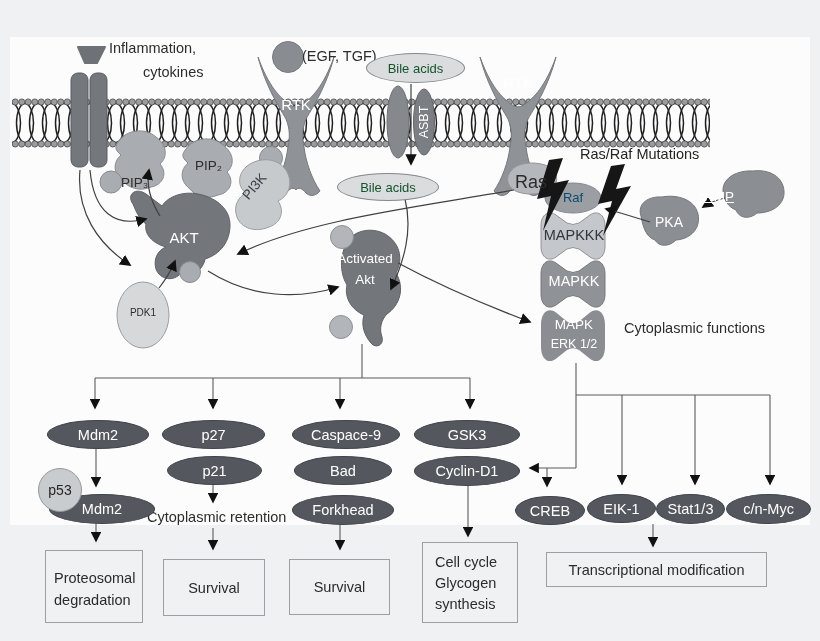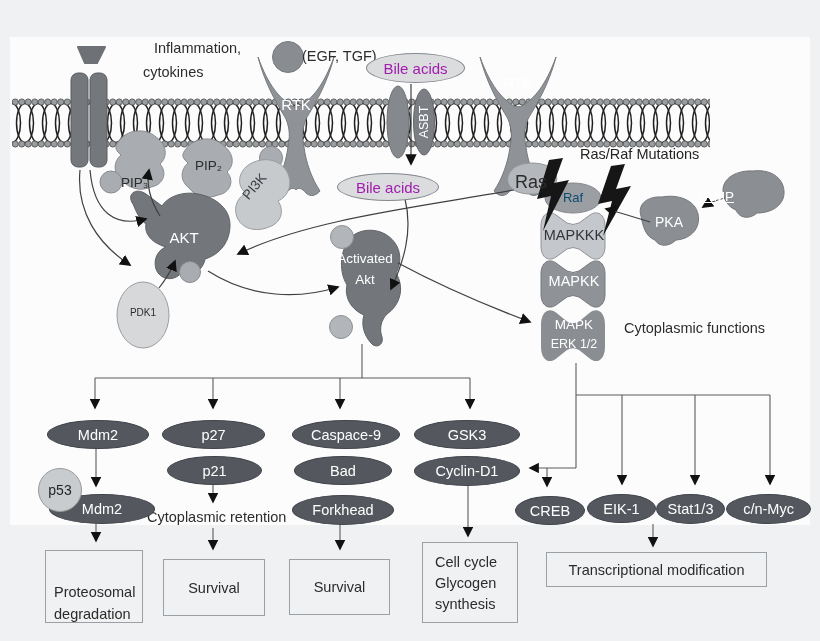--- a/index.html
+++ b/index.html
@@ -14,21 +14,21 @@
   .lbl{position:absolute;z-index:3;color:#2c2c2c;font-size:14.5px;white-space:nowrap;}
   .lbl.w{color:#fff;}
   .lbl.c{text-align:center;}
   .onode{
     position:absolute;z-index:3;background:#54585e;border:1px solid #3f434a;
     border-radius:50%;color:#fff;font-size:14.5px;
     display:flex;align-items:center;justify-content:center;white-space:nowrap;
   }
   .lnode{
     position:absolute;z-index:3;background:#dadcde;border:1.5px solid #85888c;
-    border-radius:50%;color:#a21caf;font-size:15px;
+    border-radius:50%;color:#14532d;font-size:13px;
     display:flex;align-items:center;justify-content:center;white-space:nowrap;
   }
   .fbox{
     position:absolute;z-index:3;border:1px solid #9ba0a5;color:#2b2b2b;
     font-size:14.5px;background:transparent;box-sizing:border-box;
   }
   .fbox.center{display:flex;align-items:center;justify-content:center;}
   .circ{
     position:absolute;z-index:4;background:#c9cccf;border:1px solid #97999c;
     border-radius:50%;color:#242424;font-size:14px;
@@ -138,21 +138,21 @@
     <path d="M576,395 L770,395"></path>
     <path d="M622,395 L622,484" marker-end="url(#ah)"></path>
     <path d="M695,395 L695,484" marker-end="url(#ah)"></path>
     <path d="M770,395 L770,484" marker-end="url(#ah)"></path>
     <path d="M576,468 L530,468" marker-end="url(#ah)"></path>
     <path d="M547,468 L547,486" marker-end="url(#ah)"></path>
     <path d="M653,524 L653,546" marker-end="url(#ah)"></path>
   </g>
 </svg>
 
-<div class="lbl" style="left:109px;top:40px;margin-left:45px;">Inflammation,</div>
+<div class="lbl" style="left:109px;top:40px;">Inflammation,</div>
 <div class="lbl" style="left:109px;top:64px;margin-left:34px;">cytokines</div>
 <div class="lbl" style="left:302px;top:48px;">(EGF, TGF)</div>
 <div class="lbl w c" style="left:272px;top:96px;width:48px;font-size:15px;">RTK</div>
 <div class="lbl w c" style="left:494px;top:74px;width:48px;font-size:15px;">RTK</div>
 
 <div class="lnode" style="left:366px;top:53px;width:97px;height:28px;">Bile acids</div>
 <div class="lnode" style="left:337px;top:173px;width:100px;height:26px;">Bile acids</div>
 
 <div class="lbl w rot" style="left:403px;top:114px;width:42px;height:16px;font-size:12.5px;transform:rotate(-90deg);z-index:3;position:absolute;">ASBT</div>
 
@@ -188,21 +188,21 @@
 <div class="onode" style="left:294px;top:456px;width:96px;height:27px;">Bad</div>
 <div class="onode" style="left:414px;top:456px;width:104px;height:28px;">Cyclin-D1</div>
 <div class="onode" style="left:49px;top:494px;width:104px;height:28px;">Mdm2</div>
 <div class="circ" style="left:38px;top:468px;width:42px;height:42px;">p53</div>
 <div class="onode" style="left:292px;top:495px;width:100px;height:28px;">Forkhead</div>
 <div class="onode" style="left:515px;top:496px;width:68px;height:27px;">CREB</div>
 <div class="onode" style="left:587px;top:494px;width:67px;height:27px;">EIK-1</div>
 <div class="onode" style="left:656px;top:494px;width:67px;height:28px;">Stat1/3</div>
 <div class="onode" style="left:726px;top:494px;width:83px;height:28px;">c/n-Myc</div>
 
-<div class="fbox" style="left:45px;top:550px;width:98px;height:73px;padding:30px 0 0 8px;line-height:22px;">
+<div class="fbox" style="left:45px;top:550px;width:98px;height:73px;padding:16px 0 0 8px;line-height:22px;">
   <div>Proteosomal</div>
   <div>degradation</div>
 </div>
 <div class="fbox center" style="left:163px;top:559px;width:102px;height:57px;">Survival</div>
 <div class="fbox center" style="left:289px;top:559px;width:101px;height:56px;">Survival</div>
 <div class="fbox" style="left:422px;top:542px;width:96px;height:81px;padding:9px 0 0 12px;line-height:21px;">
   <div>Cell cycle</div>
   <div>Glycogen</div>
   <div>synthesis</div>
 </div>

